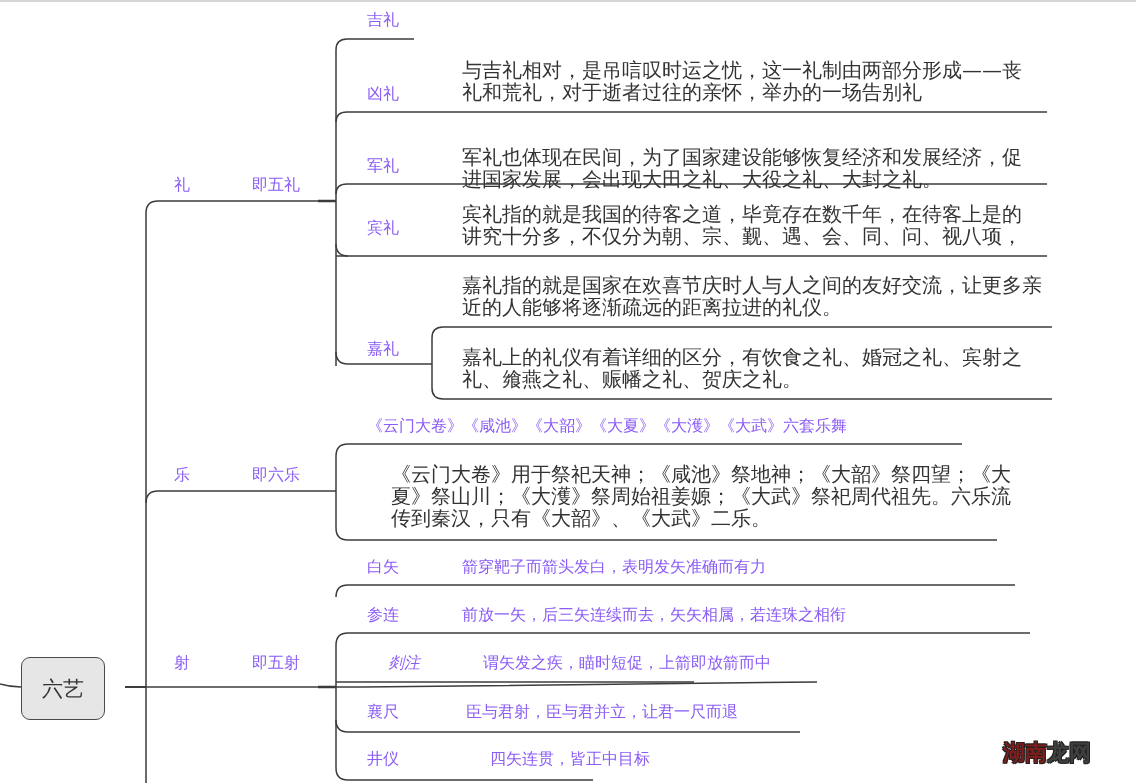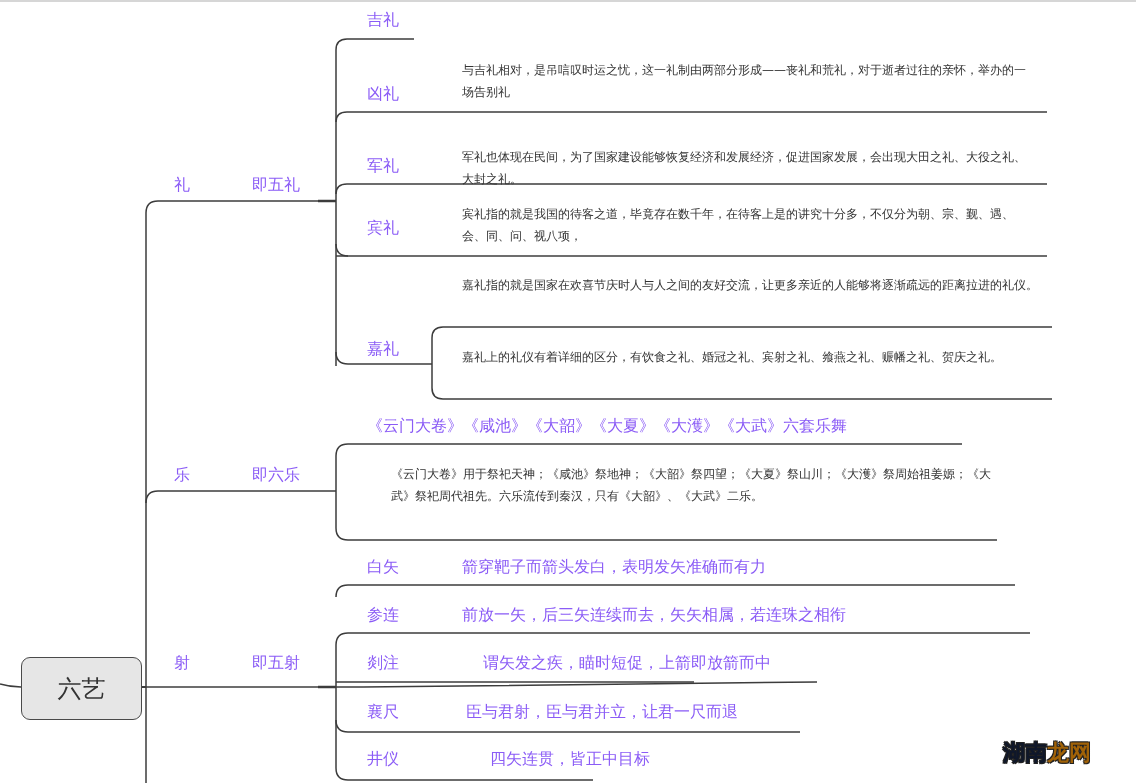--- a/index.html
+++ b/index.html
@@ -1,28 +1,28 @@
 <!DOCTYPE html>
 <html><head>
 <meta charset="utf-8">
 <style>
   html, body { margin: 0; padding: 0; background: #ffffff; }
   body { width: 1136px; height: 783px; position: relative; overflow: hidden;
          font-family: "DejaVu Sans", "Liberation Sans", sans-serif; color: #333333; }
   .topbar { position: absolute; left: 0; top: 0; width: 1136px; height: 2px; background: #d6d6d6; }
   svg.lines { position: absolute; left: 0; top: 0; width: 1136px; height: 783px; }
   .t { position: absolute; font-size: 16px; line-height: 22px; white-space: nowrap; color: #8b5cf6; }
-  .p { position: absolute; font-size: 12px; line-height: 22px; color: #333333; white-space: normal; }
-  .root { position: absolute; left: 21px; top: 657px; width: 121px; height: 63px;
+  .p { position: absolute; font-size: 20px; line-height: 22px; color: #333333; white-space: normal; }
+  .root { position: absolute; left: 21px; top: 657px; width: 84px; height: 63px;
           background: #e6e6e6; border: 1.5px solid #4a4a4a; border-radius: 9px; box-sizing: border-box;
-          display: flex; align-items: center; justify-content: center; font-size: 24px; color: #333; cursor: pointer; }
+          display: flex; align-items: center; justify-content: center; font-size: 21px; color: #333; cursor: pointer; }
   .watermark { position: absolute; left: 1003px; top: 738px; font-size: 22px; font-weight: bold;
                letter-spacing: 0px; text-shadow: -1px -1px 0 #222, 1px -1px 0 #222, -1px 1px 0 #222, 1px 1px 0 #222; }
-  .wm-a { color: #0f172a; }
-  .wm-b { color: #a16207; }
+  .wm-a { color: #7f1d1d; }
+  .wm-b { color: #404040; }
 </style>
 </head>
 <body>
 
 <div class="topbar"></div>
 
 <svg class="lines" xmlns="http://www.w3.org/2000/svg">
   <g fill="none" stroke="#3c3c3c" stroke-width="1.5">
 
     <path d="M0,684 Q10,687 21,687"></path>
@@ -87,21 +87,21 @@
 
 <div class="t" style="left:174px;top:652px;">射</div>
 <div class="t" style="left:252px;top:652px;">即五射</div>
 
 <div class="t" style="left:367px;top:556px;">白矢</div>
 <div class="t" style="left:462px;top:556px;">箭穿靶子而箭头发白，表明发矢准确而有力</div>
 
 <div class="t" style="left:367px;top:604px;">参连</div>
 <div class="t" style="left:462px;top:604px;">前放一矢，后三矢连续而去，矢矢相属，若连珠之相衔</div>
 
-<div class="t" style="left:367px;top:652px;">剡注</div>
+<div class="t" style="left:388px;top:652px;font-style:italic;">剡注</div>
 <div class="t" style="left:483px;top:652px;">谓矢发之疾，瞄时短促，上箭即放箭而中</div>
 
 <div class="t" style="left:367px;top:701px;">襄尺</div>
 <div class="t" style="left:466px;top:701px;">臣与君射，臣与君并立，让君一尺而退</div>
 
 <div class="t" style="left:367px;top:748px;">井仪</div>
 <div class="t" style="left:490px;top:748px;">四矢连贯，皆正中目标</div>
 
 <div class="watermark"><span class="wm-a">湖南</span><span class="wm-b">龙网</span></div>
 

